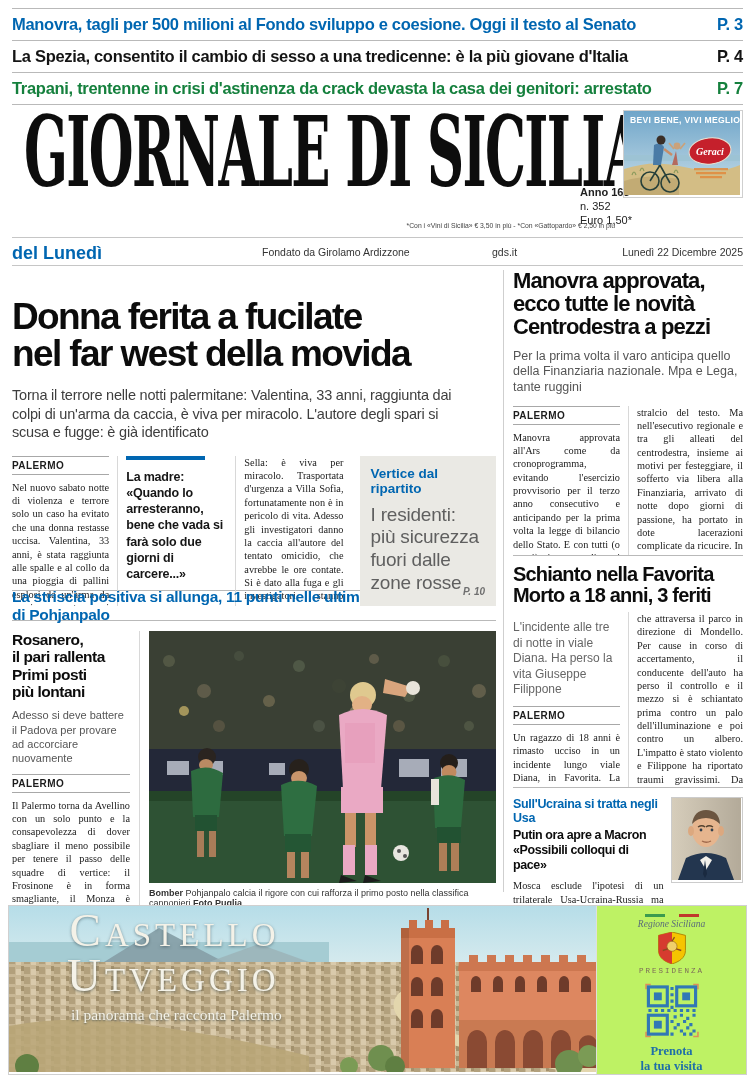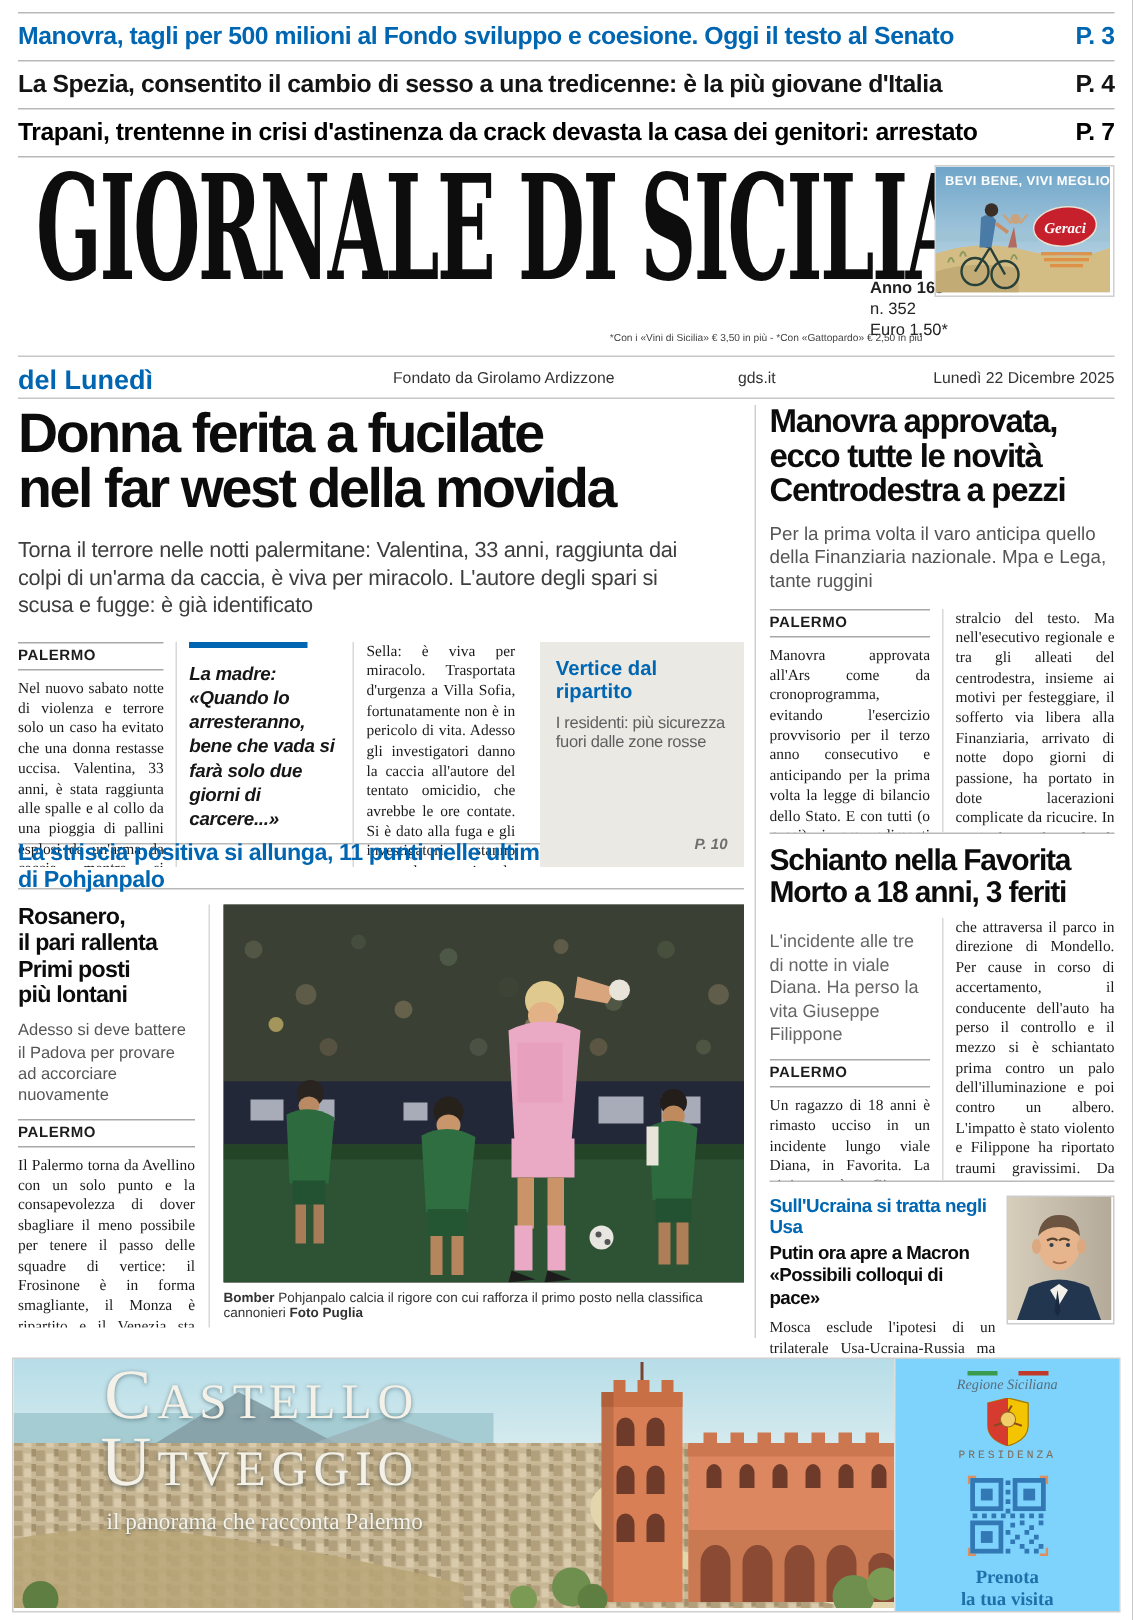--- a/index.html
+++ b/index.html
@@ -5,21 +5,21 @@
   html,body{margin:0;padding:0;background:#9a9a9a;}
   .page{position:relative;width:755px;height:1080px;background:#ffffff;margin:0 auto;
         font-family:"Liberation Sans",sans-serif;color:#111;overflow:hidden;}
 
   
   .topstrip{position:absolute;top:8px;left:12px;right:12px;border-top:1px solid #b9b9b9;}
   .tsrow{display:flex;justify-content:space-between;align-items:center;height:31px;
          border-bottom:1px solid #b9b9b9;font-weight:bold;font-size:16.5px;letter-spacing:-0.3px;}
   .tsrow.blue{color:#0066b1;}
   .tsrow.black{color:#141414;}
-  .tsrow.gray{color:#000000;}
+  .tsrow.gray{color:#15803d;}
 
   
   .masthead{position:absolute;top:104px;left:24px;right:12px;height:128px;}
   .mast-title{position:absolute;left:0;top:0;font-family:"DejaVu Serif",serif;font-weight:bold;
               font-size:97px;line-height:1;letter-spacing:-3px;white-space:nowrap;
               transform:scaleX(0.53);transform-origin:0 0;color:#0d0d0d;}
   .mast-meta{position:absolute;left:556px;top:82px;font-size:11px;line-height:1.25;color:#222;}
   .mast-meta .b{font-weight:bold;}
   .mast-fine{position:absolute;right:128px;top:118px;font-size:6.8px;color:#444;white-space:nowrap;}
   .mast-promo{position:absolute;right:0;top:6px;width:118px;height:86px;border:1px solid #cfcfcf;overflow:hidden;}
@@ -39,35 +39,35 @@
   .colR{position:absolute;left:501px;top:0;width:230px;height:100%;}
 
   
   .lead-h{font-weight:bold;font-size:37px;line-height:1.0;letter-spacing:-1.6px;color:#0c0c0c;}
   .lead-h span{display:block;}
   .lead-sf{margin-top:14px;font-size:14.5px;line-height:1.28;color:#3e3e3e;width:460px;letter-spacing:-0.2px;}
   .lead-cols{display:flex;margin-top:14px;height:150px;overflow:hidden;}
   .lc{box-sizing:border-box;overflow:hidden;}
   .lc+.lc{border-left:1px solid #d8d8d8;}
   .lc1{width:107px;padding-right:8px;}
-  .lc2{width:120px;padding:0 8px;font-style:italic;}
+  .lc2{width:120px;padding:0 8px;}
   .lc3{width:118px;padding:0 8px;}
   .lc4{width:139px;margin-left:8px;border-left:none!important;}
   .kicker{font-size:10px;font-weight:bold;letter-spacing:0.4px;color:#1c1c1c;
           border-top:1px solid #a8a8a8;border-bottom:1px solid #a8a8a8;padding:3px 0;margin-bottom:6px;}
   .bodytxt{font-family:"Liberation Serif",serif;font-size:10.3px;line-height:1.3;text-align:justify;
            color:#1b1b1b;hyphens:auto;-webkit-hyphens:auto;}
   .qbar{height:4px;background:#0066b1;width:78%;margin-bottom:9px;}
   .quote{font-size:12.5px;font-weight:bold;line-height:1.3;color:#161616;letter-spacing:-0.2px;}
   .pageref{font-size:9.3px;font-weight:bold;text-align:right;color:#6f6f6f;}
   .graybox{background:#eae9e4;height:100%;padding:10px 11px;box-sizing:border-box;position:relative;}
   .graybox .gk{color:#0066b1;font-weight:bold;font-size:13.5px;margin-bottom:8px;}
-  .graybox .gt{color:#5f5f5f;font-size:11px;line-height:1.2;letter-spacing:-0.2px;}
+  .graybox .gt{color:#5f5f5f;font-size:19px;line-height:1.2;letter-spacing:-0.2px;}
   .graybox .gp{position:absolute;right:11px;bottom:9px;font-size:10px;font-weight:bold;color:#6f6f6f;font-style:italic;}
-  .lead-block{border-bottom:1px solid #b9b9b9;height:292px;}
+  .lead-block{border-bottom:1px solid #b9b9b9;height:292px;margin-top:28px;}
 
   
   .sstrip{height:29px;display:flex;align-items:center;border-bottom:1px solid #b9b9b9;
           color:#0066b1;font-weight:bold;font-size:15.5px;letter-spacing:-0.3px;}
 
   
   .sports{display:flex;margin-top:10px;height:282px;}
   .sp-left{width:128px;padding-right:9px;box-sizing:border-box;border-right:1px solid #d8d8d8;overflow:hidden;}
   .sp-h{font-weight:bold;font-size:15.5px;line-height:1.12;letter-spacing:-0.5px;color:#0c0c0c;}
   .sp-h span{display:block;}
@@ -101,21 +101,21 @@
   
   .ad{position:absolute;left:8px;right:8px;top:905px;height:168px;border:1px solid #d0d0d0;display:flex;}
   .ad-ill{position:relative;flex:1;overflow:hidden;}
   .ad-ill svg{position:absolute;inset:0;}
   .ad-title{position:absolute;left:58px;top:2px;color:#f4f2e8;font-family:"Liberation Serif",serif;
             font-variant:small-caps;line-height:0.95;text-shadow:0 1px 3px rgba(40,60,70,.55);text-align:right;}
   .ad-title .t1{font-size:47px;letter-spacing:4px;display:block;}
   .ad-title .t2{font-size:47px;letter-spacing:4px;display:block;}
   .ad-tag{position:absolute;left:62px;top:100px;color:#f4f2e8;font-family:"Liberation Serif",serif;
           font-size:15.5px;text-shadow:0 1px 2px rgba(40,60,70,.6);}
-  .ad-panel{width:150px;background:#7dd3fc;border-left:1px solid #e0e0da;display:flex;flex-direction:column;
+  .ad-panel{width:150px;background:#bef264;border-left:1px solid #e0e0da;display:flex;flex-direction:column;
             align-items:center;padding-top:8px;box-sizing:border-box;}
   .flagline{display:flex;gap:14px;margin-bottom:2px;}
   .flagline i{display:block;width:20px;height:3px;}
   .fgreen{background:#3a9b4e;} .fred{background:#c0392b;}
   .region{font-family:"Liberation Serif",serif;font-style:italic;font-size:9.5px;color:#5a6b7a;margin-bottom:3px;}
   .presid{font-family:Liberation Mono, monospace;font-size:7.5px;letter-spacing:2px;color:#7c6a58;margin:3px 0 8px;}
   .cta{font-family:"Liberation Serif",serif;font-weight:bold;color:#1f6fa8;font-size:12.5px;
        text-align:center;line-height:1.2;margin-top:6px;}
 </style>
 </head>

